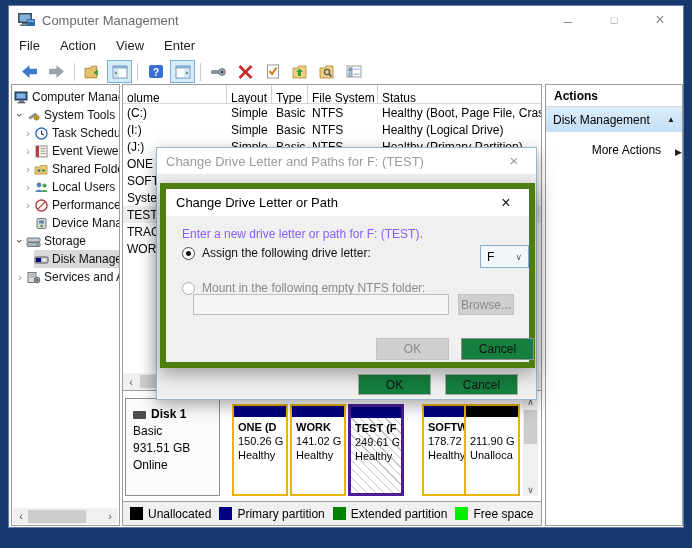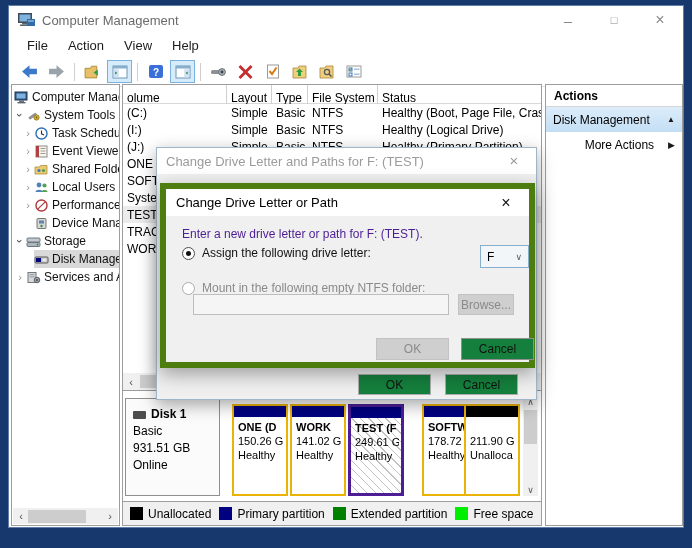--- a/index.html
+++ b/index.html
@@ -7,21 +7,21 @@
   body{background:#16386c;font-family:"Liberation Sans",sans-serif;position:relative}
   .window{position:absolute;left:8px;top:5px;width:676px;height:523px;background:#fff;border:1px solid #5f7da8}
   
   .titlebar{height:28px;display:flex;align-items:center;padding-left:9px}
   .app-icon{width:17px;height:15px;margin-right:7px}
   .title{font-size:13px;color:#6b6b6b}
   .win-controls{margin-left:auto;display:flex;height:28px}
   .win-btn{width:46px;display:flex;align-items:center;justify-content:center;color:#8a8a8a}
   .win-btn.min{font-size:15px}.win-btn.max{font-size:11px}.win-btn.close{font-size:16px}
   
-  .menubar{height:23px;display:flex;align-items:center;padding-left:8px;font-size:13px;color:#1c1c1c}
+  .menubar{height:23px;display:flex;align-items:center;font-size:13px;color:#1c1c1c}
   .menu-item{padding:0 10px}
   
   .toolbar{height:30px;display:flex;align-items:center;padding-left:7px;border-bottom:1px solid #e6e6e6}
   .tb-btn{width:25px;height:23px;display:flex;align-items:center;justify-content:center;margin:0 1px}
   .tb-btn.boxed{background:#d6ecfb;border:1px solid #7ab2dd}
   .tb-sep{width:1px;height:18px;background:#cfcfcf;margin:0 4px}
   
   .tree-pane{position:absolute;left:2px;top:78px;width:109px;height:442px;background:#fff;border:1px solid #9d9d9d;overflow:hidden}
   .tree{padding-top:3px}
   .tree-item{height:18px;display:flex;align-items:center;font-size:12px;white-space:nowrap;padding-left:2px;color:#111}
@@ -65,31 +65,31 @@
   .disk-vthumb{position:absolute;top:14px;left:1px;width:13px;height:34px;background:#cdcdcd}
   
   .legend{position:absolute;left:0;top:416px;width:418px;height:24px;background:#f0f0f0;border-top:1px solid #9d9d9d;display:flex;align-items:center;padding-left:7px;font-size:12px;white-space:nowrap;overflow:hidden}
   .sw{display:inline-block;width:13px;height:13px;margin:0 5px 0 8px;flex:0 0 13px}
   .legend .sw:first-child{margin-left:0}
   
   .actions-pane{position:absolute;left:536px;top:78px;width:138px;height:442px;background:#fff;border:1px solid #9d9d9d;font-size:12px}
   .actions-header{height:22px;line-height:22px;padding-left:8px;font-weight:bold;font-size:12px;border-bottom:1px solid #d5d5d5}
   .action-group{height:25px;display:flex;align-items:center;padding:0 7px;background:linear-gradient(#dcedfb,#c3def4)}
   .action-group .arrow{margin-left:auto;font-size:8px;color:#1a1a1a}
-  .more-actions{height:25px;display:flex;align-items:center;justify-content:flex-end;padding-right:7px}
+  .more-actions{height:25px;display:flex;align-items:flex-end;justify-content:flex-end;}
   .more-actions .label{margin-right:14px}
   .more-actions .arrow{font-size:9px;color:#1a1a1a}
   
   .dlg-back{position:absolute;left:156px;top:147px;width:381px;height:253px;background:#f0f0f0;border:1px solid #9fb6c8;box-shadow:0 5px 16px rgba(0,0,0,.35);z-index:5}
   .dbt{height:26px;background:#fff;display:flex;align-items:center;padding-left:9px;font-size:13px;color:#9b9b9b}
   .dbt-close{margin-left:auto;width:44px;text-align:center;font-size:15px;color:#9b9b9b;height:26px;line-height:26px}
   .dlg-front{position:absolute;left:160px;top:183px;width:375px;height:185px;background:#f0f0f0;border:6px solid #4d7c0f;box-shadow:0 6px 18px rgba(0,0,0,.35);z-index:6}
   .dft{height:27px;background:#fff;display:flex;align-items:center;padding-left:10px;font-size:13px;color:#000}
   .dft-close{margin-left:auto;width:46px;text-align:center;font-size:16px;color:#111;height:27px;line-height:27px}
-  .df-prompt{position:absolute;left:16px;top:38px;font-size:12px;color:#4c1d95}
+  .df-prompt{position:absolute;left:16px;top:38px;font-size:12px;color:#8b5cf6}
   .radio-row{position:absolute;display:flex;align-items:center;font-size:12px;color:#111}
   .radio{width:13px;height:13px;border-radius:50%;border:1px solid #4d4d4d;background:#fff;position:relative;margin-right:7px;flex:0 0 13px}
   .radio.checked::after{content:"";position:absolute;left:3px;top:3px;width:5px;height:5px;border-radius:50%;background:#101010}
   .radio.off{border-color:#ababab}
   .radio-row.dim{color:#8a8a8a}
   .df-select{position:absolute;left:314px;top:56px;width:49px;height:23px;border:1px solid #86aecd;background:#f2f6f9;display:flex;align-items:center;padding:0 6px;font-size:12px}
   .df-select .chev{margin-left:auto;font-size:9px;color:#5a5a5a}
   .df-input{position:absolute;left:27px;top:105px;width:256px;height:21px;border:1px solid #bdbdbd;background:#f5f5f5;font-size:12px;padding:0 4px;font-family:"Liberation Sans",sans-serif}
   .btn{display:flex;align-items:center;justify-content:center;font-size:12px;background:#15803d;border:1px solid #8f8f8f;color:#111}
   .btn.disabled{background:#cfcfcf;border-color:#c2c2c2;color:#8a8a8a}
@@ -124,21 +124,21 @@
       <div class="win-btn close">
           <span>×</span>
         </div>
     </div>
   </div>
 
   <div class="menubar">
     <span class="menu-item">File</span>
     <span class="menu-item">Action</span>
     <span class="menu-item">View</span>
-    <span class="menu-item">Help</span>
+    <span class="menu-item">Enter</span>
   </div>
 
   <div class="toolbar">
     <div class="tb-btn">
         <svg width="17" height="15" viewBox="0 0 16 14">
           <path d="M8 1 L1 7 L8 13 L8 9.5 L15 9.5 L15 4.5 L8 4.5 Z" fill="#3c79c8"></path>
         </svg>
       </div>
     <div class="tb-btn">
         <svg width="17" height="15" viewBox="0 0 16 14">

